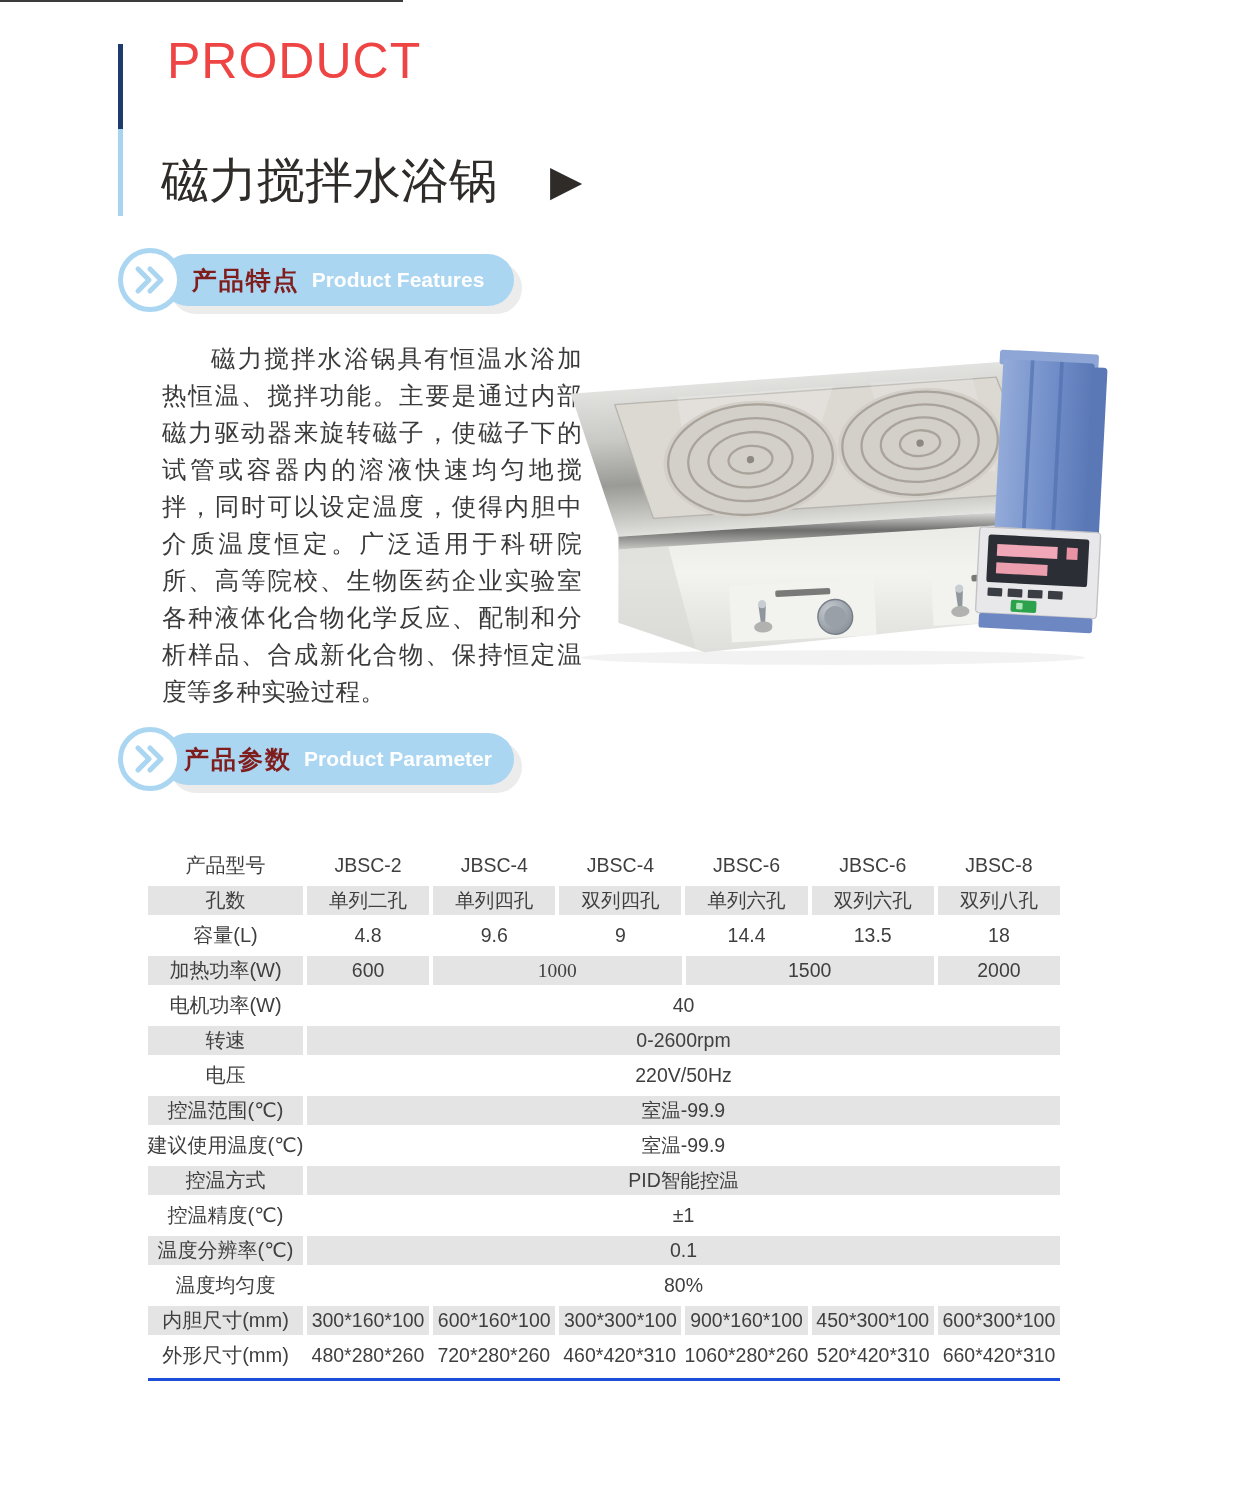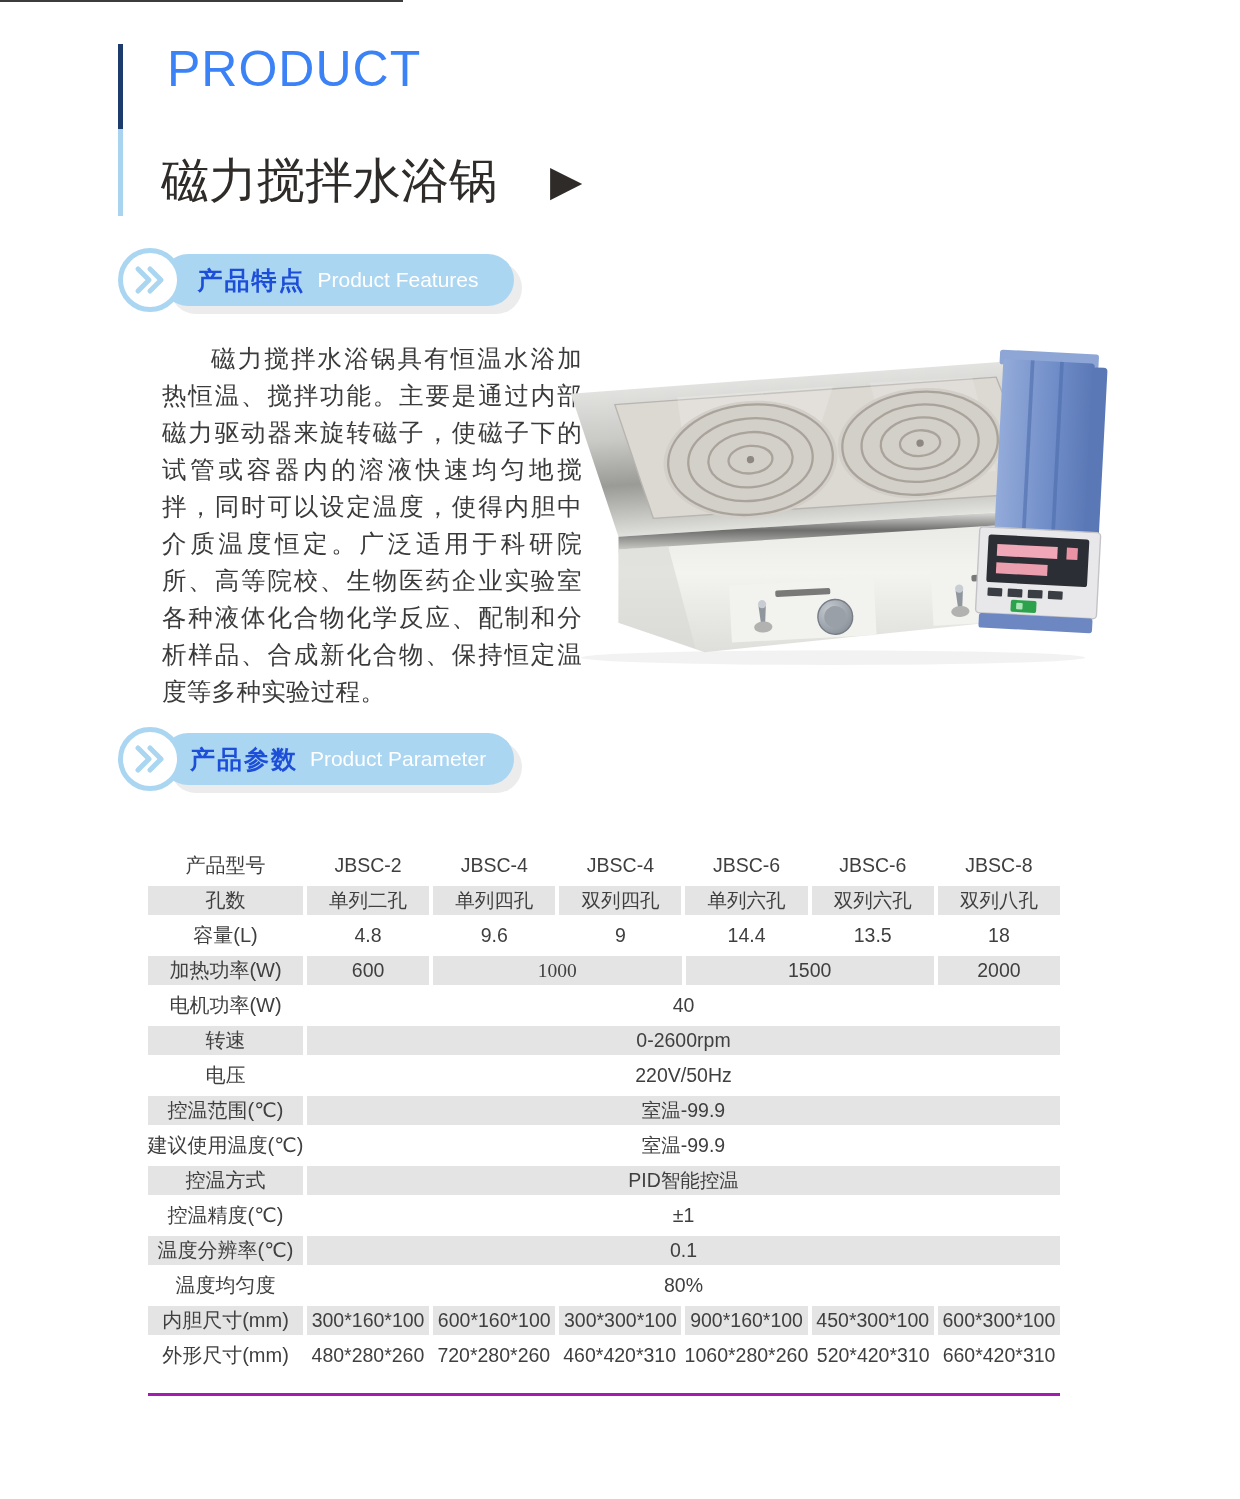--- a/index.html
+++ b/index.html
@@ -5,44 +5,44 @@
   html,body{margin:0;padding:0;background:#ffffff;}
   body{font-family:"Liberation Sans","DejaVu Sans",sans-serif;color:#3a3a3a;}
   .page{position:relative;width:1240px;height:1499px;background:#ffffff;overflow:hidden;}
 
   
   .top-line{position:absolute;left:0;top:0;width:403px;height:2px;background:#3c3c3c;}
 
   
   .vbar-dark{position:absolute;left:118px;top:44px;width:5px;height:85px;background:#1d3c6d;}
   .vbar-light{position:absolute;left:118px;top:129px;width:5px;height:87px;background:#a9d4ef;}
-  .kicker-1{position:absolute;left:167px;top:44px;font-size:50px;font-weight:400;letter-spacing:1px;color:#3b82f6;line-height:1;}
+  .kicker-1{position:absolute;left:167px;top:36px;font-size:50px;font-weight:400;letter-spacing:1px;color:#ef4444;line-height:1;}
   .kicker-2{position:absolute;left:167px;top:88px;font-size:50px;font-weight:700;letter-spacing:0px;color:#9ed2f1;line-height:1;}
   .cn-title{position:absolute;left:161px;top:150px;font-size:48px;font-weight:400;color:#2e2b29;line-height:1.3;display:flex;align-items:center;gap:43px;}
   .cn-title .arrow{font-size:42px;margin-left:10px;color:#2e2b29;}
 
   
   .badge{position:absolute;width:430px;height:66px;}
   .badge .pill{position:absolute;left:44px;top:6px;height:52px;width:352px;border-radius:27px;
     background:#abd6f2;display:flex;align-items:center;justify-content:center;gap:12px;
     box-shadow:8px 8px 0 #ececec;}
-  .badge .pill .cn{color:#1d4ed8;font-size:25px;font-weight:700;letter-spacing:2px;}
-  .badge .pill .en{color:#ffffff;font-size:21px;font-weight:400;}
+  .badge .pill .cn{color:#7f1d1d;font-size:25px;font-weight:700;letter-spacing:2px;}
+  .badge .pill .en{color:#ffffff;font-size:21px;font-weight:700;}
   .badge .circle{position:absolute;left:0;top:0;width:64px;height:64px;box-sizing:border-box;border-radius:50%;
     background:#ffffff;border:5px solid #abd6f2;display:flex;align-items:center;justify-content:center;z-index:2;}
 
   
   .para{position:absolute;left:150px;top:340px;width:420px;font-size:24.5px;line-height:37px;
     color:#3b3b3b;text-align:justify;text-indent:2em;letter-spacing:0.3px;margin-left:12px;}
 
   
   .photo{position:absolute;left:558px;top:333px;width:550px;height:334px;}
 
   
-  .param-table{position:absolute;left:148px;top:851px;width:912px;border-bottom:3px solid #a21caf;padding-bottom:17px;}
+  .param-table{position:absolute;left:148px;top:851px;width:912px;border-bottom:3px solid #1d4ed8;padding-bottom:2px;}
   .param-row{display:grid;grid-template-columns:155px repeat(6,1fr);column-gap:4px;margin-bottom:6px;}
   .param-row .cell{height:29px;display:flex;align-items:center;justify-content:center;
     font-size:19.5px;color:#3f3f3f;white-space:nowrap;background:transparent;}
   .param-row .cell.label{font-size:20px;}
   .param-row.shaded .cell{background:#e4e4e4;}
 </style>
 </head>
 <body>
 
 <div class="page">

